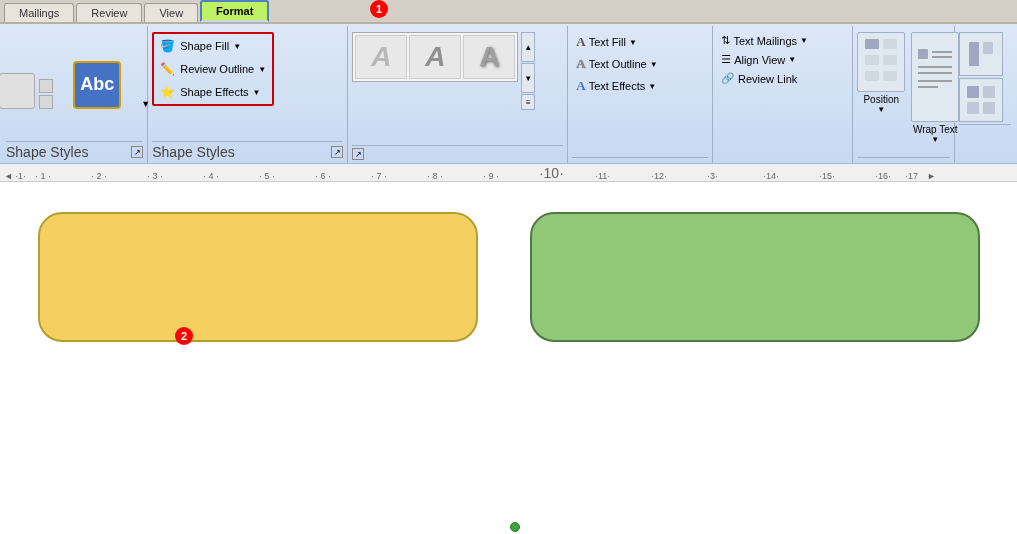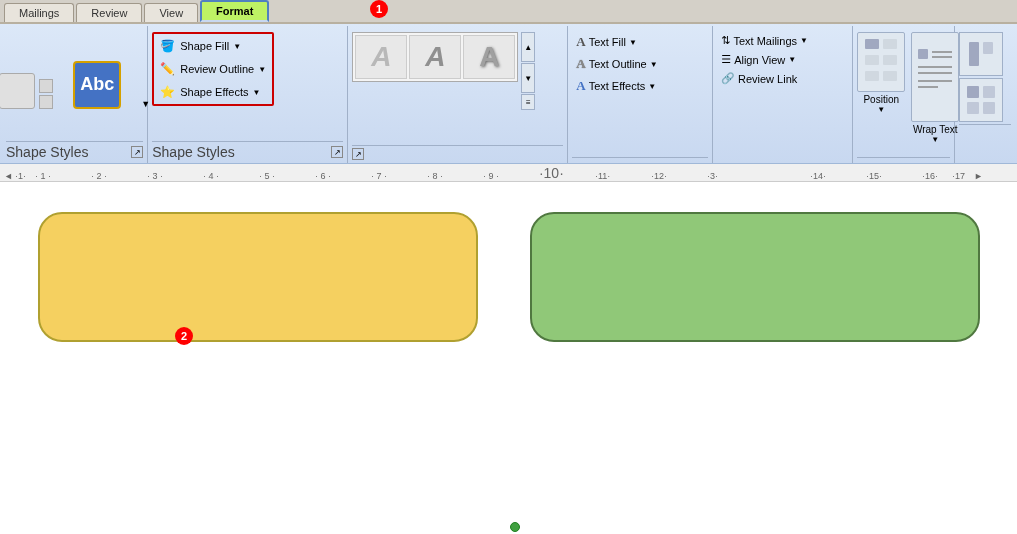--- a/index.html
+++ b/index.html
@@ -477,21 +477,21 @@
     <span style="font-size:9px;color:#666;width:56px;">· 4 ·</span>
     <span style="font-size:9px;color:#666;width:56px;">· 5 ·</span>
     <span style="font-size:9px;color:#666;width:56px;">· 6 ·</span>
     <span style="font-size:9px;color:#666;width:56px;">· 7 ·</span>
     <span style="font-size:9px;color:#666;width:56px;">· 8 ·</span>
     <span style="font-size:9px;color:#666;width:56px;">· 9 ·</span>
     <span style="font-size:14px;color:#666;width:56px;">·10·</span>
     <span style="font-size:9px;color:#666;width:56px;">·11·</span>
     <span style="font-size:9px;color:#666;width:56px;">·12·</span>
     <span style="font-size:9px;color:#666;width:56px;">·3·</span>
-    <span style="font-size:9px;color:#666;width:56px;margin-left:47px;">·14·</span>
+    <span style="font-size:9px;color:#666;width:56px;">·14·</span>
     <span style="font-size:9px;color:#666;width:56px;">·15·</span>
     <span style="font-size:9px;color:#666;width:30px;">·16·</span>
     <span style="font-size:9px;color:#666;width:20px;">·17</span>
     <span style="font-size:9px;color:#666;margin-left:2px;">►</span>
   </div>
 </div>
 
 <div class="doc-area">
   <div class="doc-page">
     <div class="shape-yellow"></div>

